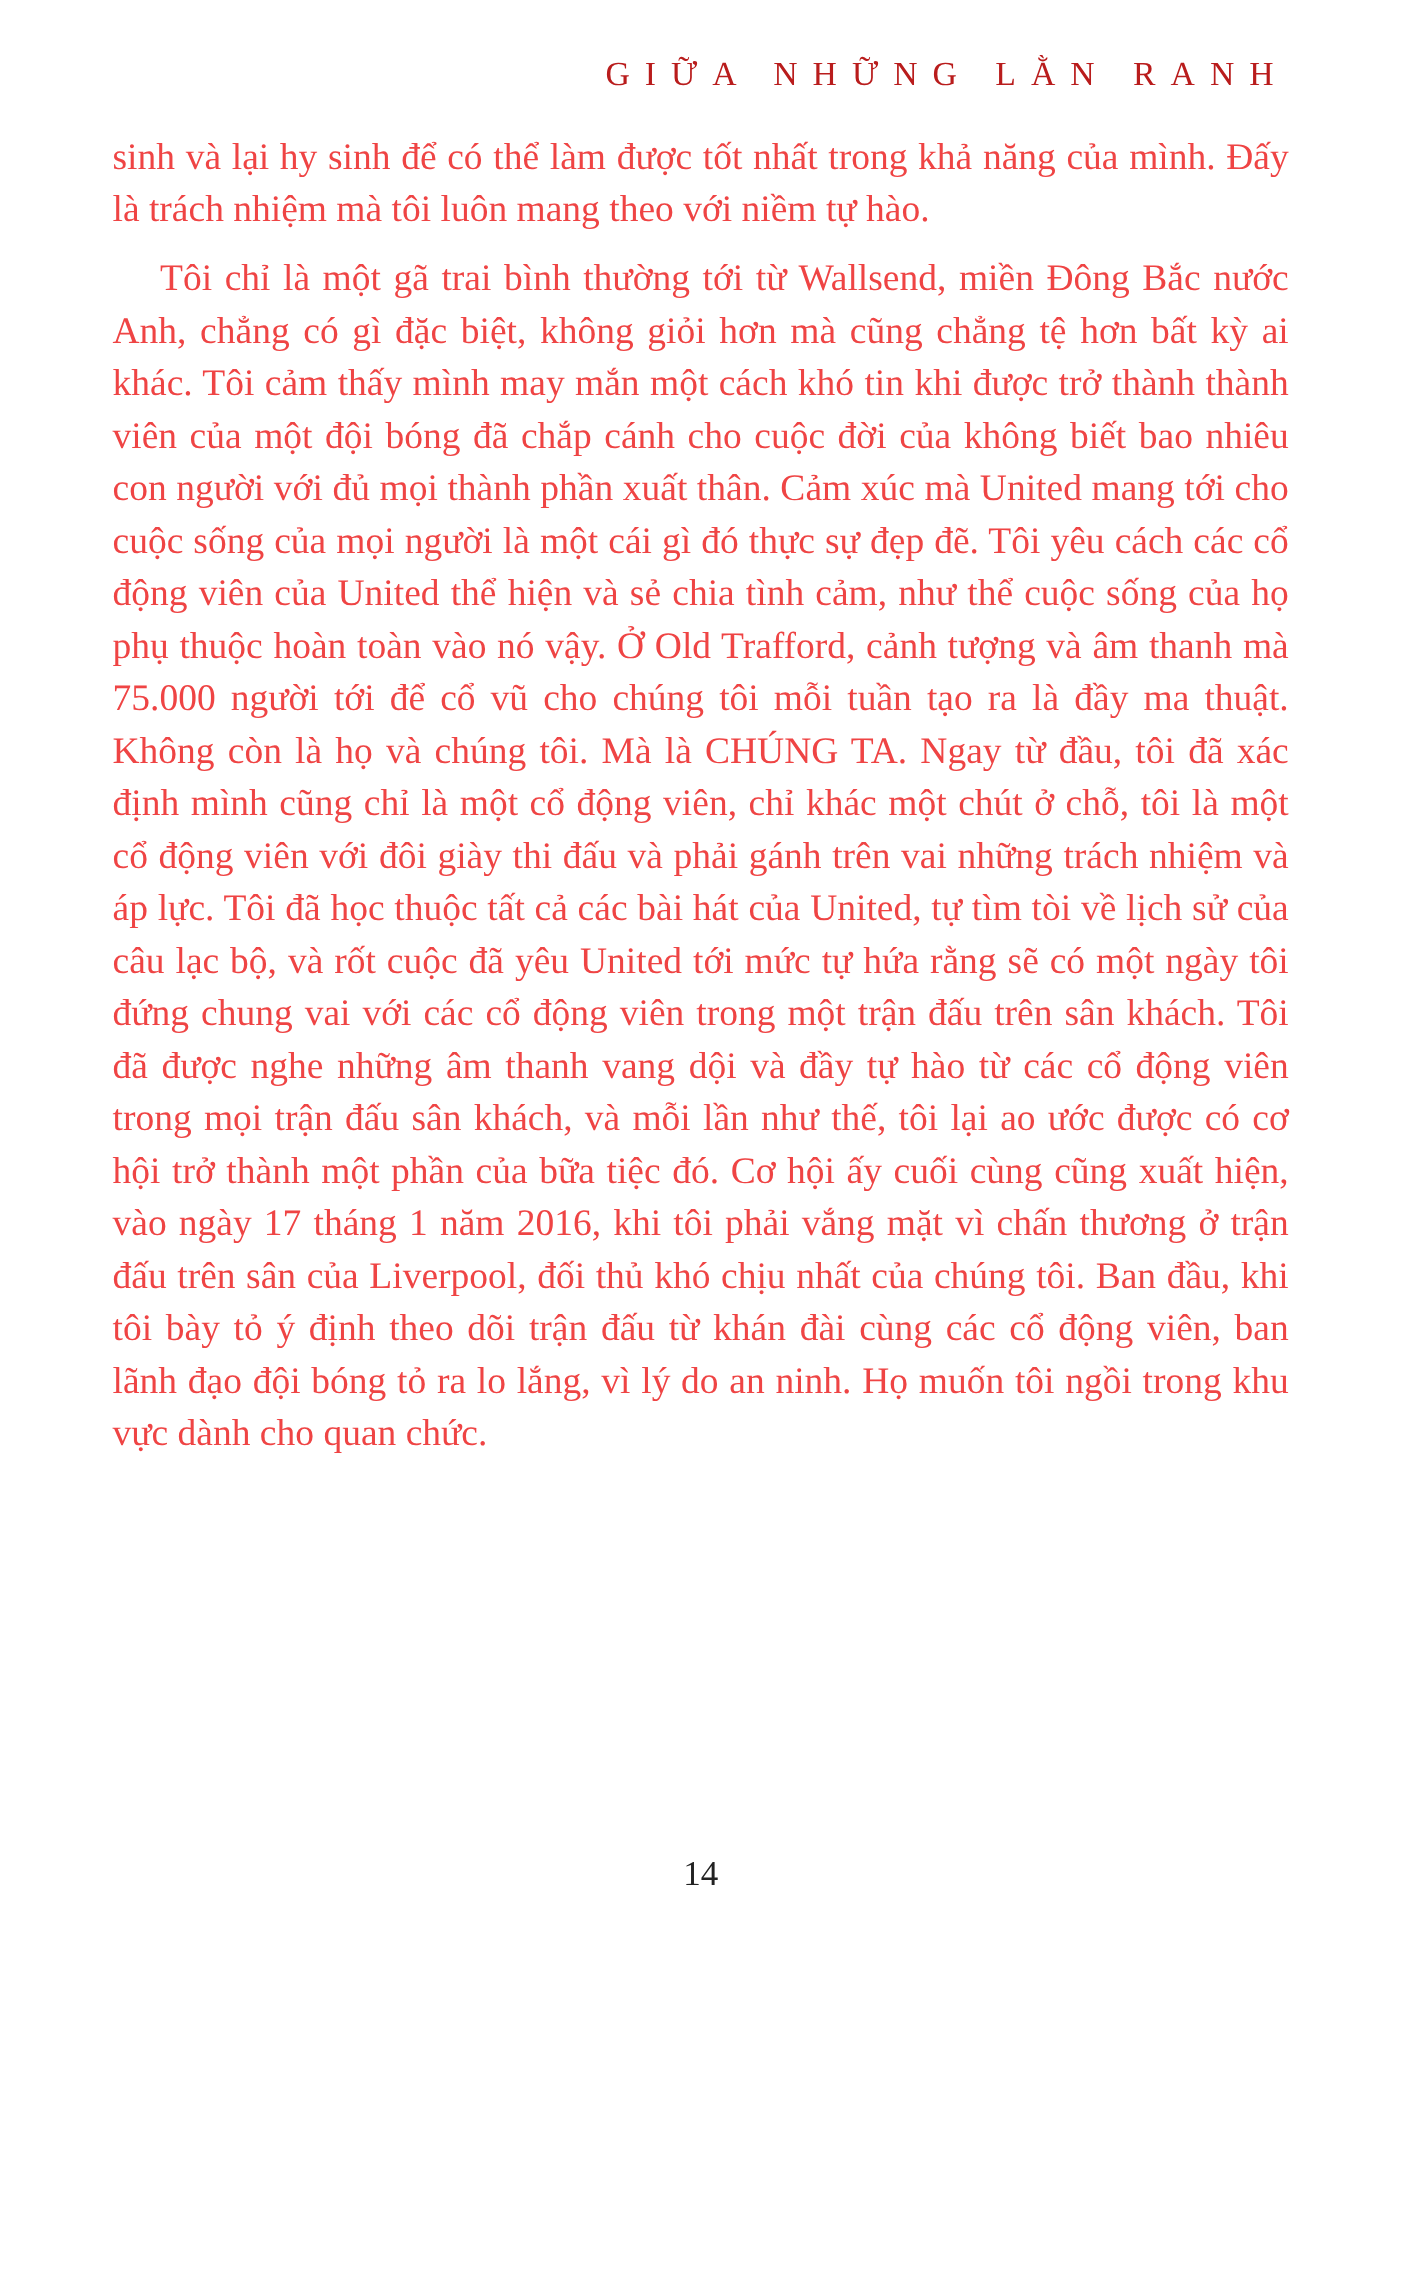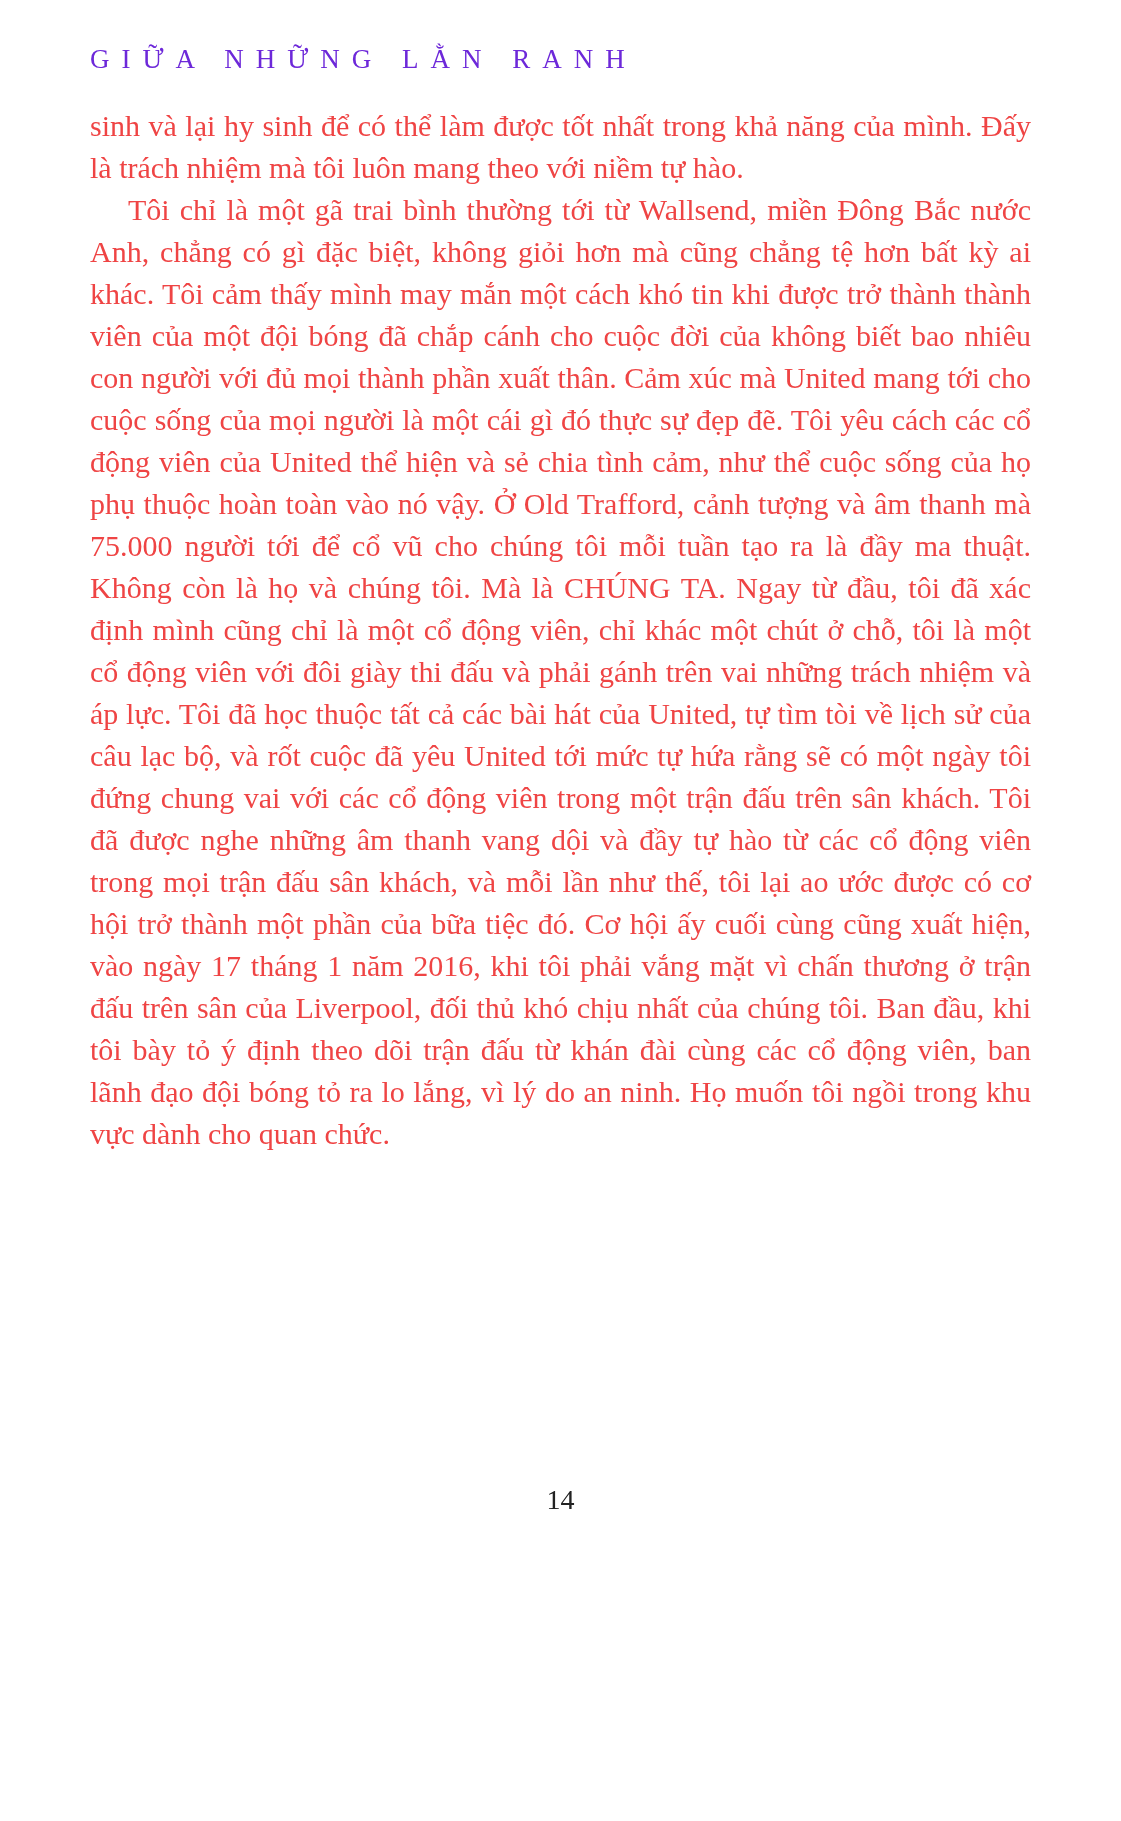--- a/index.html
+++ b/index.html
@@ -13,38 +13,39 @@
     font-family: "Liberation Serif", serif;
     color: #1b1b1b;
     position: relative;
     overflow: hidden;
   }
   .page {
     box-sizing: border-box;
     padding: 44px 90px 0 90px;
   }
   .running-header {
-    text-align: left;
+    text-align: right;
     font-size: 27px;
     letter-spacing: 12px;
-    color: #6d28d9;
+    color: #b91c1c;
     margin: 0 0 30px 0;
     white-space: nowrap;
   }
   .body-text p {
     font-size: 30px;
     line-height: 42px;
     text-align: justify;
     margin: 0;
     color: #ef4444;
   }
   .body-text p.indent {
     text-indent: 38px;
   }
   .body-text p + p {
+    margin-top: 13px;
   }
   .page-number {
     position: absolute;
     left: 0;
     right: 0;
     top: 1484px;
     text-align: center;
     font-size: 28px;
     color: #222222;
   }

